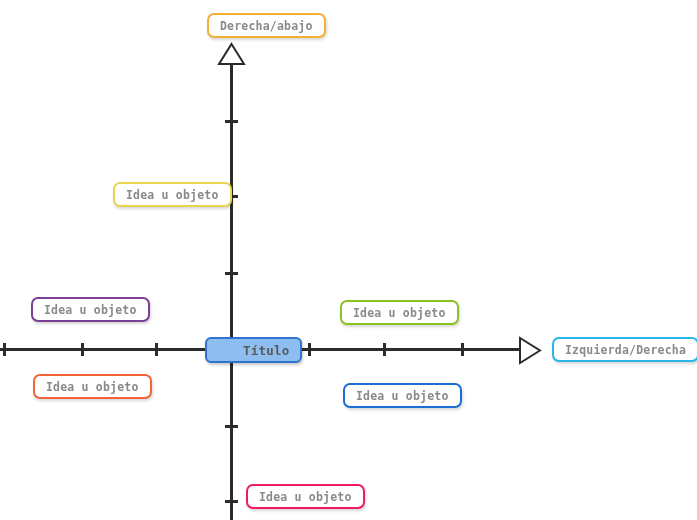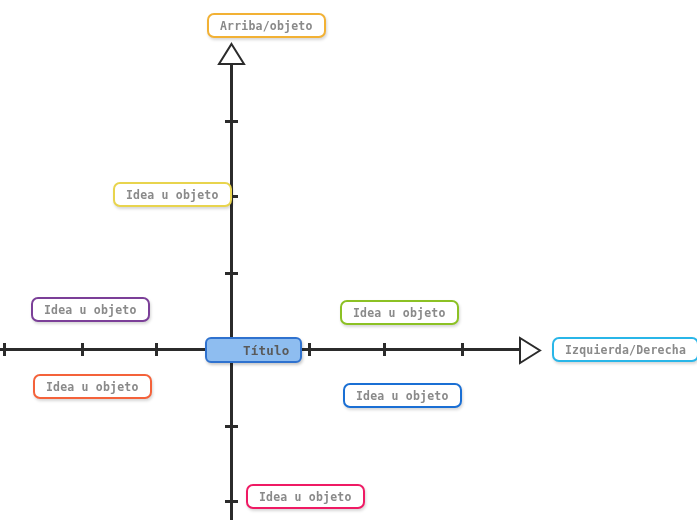--- a/index.html
+++ b/index.html
@@ -106,21 +106,21 @@
     <svg width="29" height="24" viewBox="0 0 29 24">
       <polygon points="14.5,2 27,22 2,22" fill="#ffffff" stroke="#2b2b2b" stroke-width="2"></polygon>
     </svg>
   </div>
   <div class="arrow" style="left:518px; top:336px;">
     <svg width="24" height="29" viewBox="0 0 24 29">
       <polygon points="22,14.5 2,27 2,2" fill="#ffffff" stroke="#2b2b2b" stroke-width="2"></polygon>
     </svg>
   </div>
 
-  <div class="node" style="left:207px; top:13px; min-width:85px; border-color:#f2b134;">Arriba/objeto</div>
+  <div class="node" style="left:207px; top:13px; min-width:85px; border-color:#f2b134;">Derecha/abajo</div>
 
   <div class="node" style="left:552px; top:337px; min-width:115px; border-color:#29b6e8;">Izquierda/Derecha</div>
 
   <div class="node title-node" style="left:205px; top:337px; min-width:53px;padding-left:36px;">Título</div>
 
   <div id="idea-nodes-layer">
       <div class="node" style="left: 113px; top: 182px; min-width: 86px; border-color: rgb(232, 212, 77); color: rgb(138, 138, 138);">Idea u objeto</div>
       <div class="node" style="left: 31px; top: 297px; min-width: 86px; border-color: rgb(123, 63, 152); color: rgb(138, 138, 138);">Idea u objeto</div>
       <div class="node" style="left: 340px; top: 300px; min-width: 88px; border-color: rgb(140, 193, 36); color: rgb(138, 138, 138);">Idea u objeto</div>
       <div class="node" style="left: 33px; top: 374px; min-width: 92px; border-color: rgb(244, 98, 58); color: rgb(138, 138, 138);">Idea u objeto</div>

